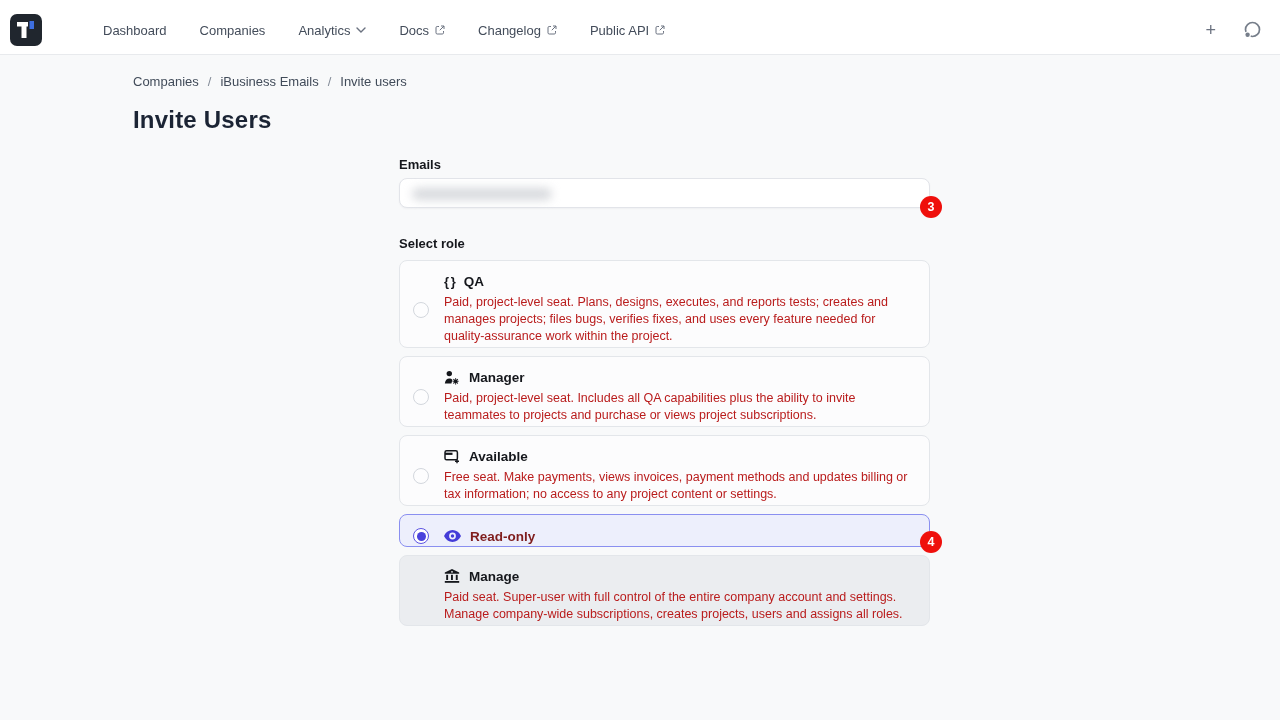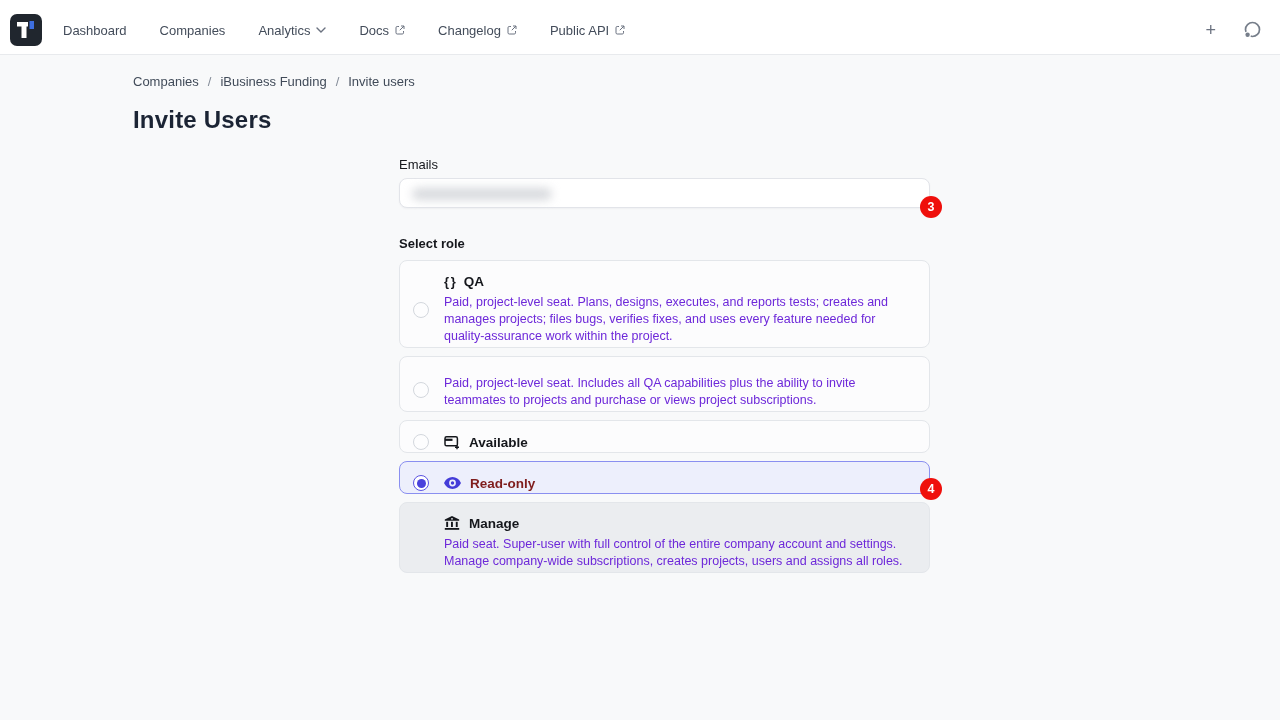--- a/index.html
+++ b/index.html
@@ -2,37 +2,37 @@
 <html><head>
 <meta charset="utf-8">
 <style>
   * { margin:0; padding:0; box-sizing:border-box; }
   html,body { width:1280px; height:720px; }
   body { font-family:"Liberation Sans", sans-serif; background:#f8f9fa; overflow:hidden; }
   .page { width:1280px; height:720px; position:relative; }
 
   
   .topnav { height:55px; background:#ffffff; border-bottom:1px solid #e8eaed;
-            display:flex; align-items:center; padding:6px 18px 0 10px; }
+            display:flex; align-items:center; padding:6px 18px 0 10px;gap:40px; }
   .logo-btn { width:32px; height:32px; cursor:pointer; flex:0 0 auto; }
   .nav-items { display:flex; align-items:center; margin-left:21px; gap:33px; }
   .nav-item { display:flex; align-items:center; gap:6px; font-size:13px; color:#434c5a; cursor:pointer; }
   .nav-right { margin-left:auto; display:flex; align-items:center; gap:26px; }
   .plus-icon { font-size:18px; color:#6b7280; cursor:pointer; line-height:1; }
   .avatar-icon { cursor:pointer; display:flex; }
 
   
   .content { padding:19px 0 0 133px; }
   .breadcrumb { display:flex; align-items:center; gap:9px; font-size:13px; color:#414b59; }
   .breadcrumb .sep { color:#848c98; }
   .crumb { cursor:pointer; }
   h1.page-title { margin-top:17px; font-size:24px; font-weight:700; color:#1b2434; letter-spacing:.2px; }
 
   .form-col { width:531px; margin-left:266px; }
-  .field-label { margin-top:23px; font-size:13px; font-weight:400; color:#15171c; }
+  .field-label { margin-top:23px; font-size:13px; font-weight:700; color:#15171c; }
   .email-input { position:relative; margin-top:6px; height:30px; background:#ffffff;
                  border:1px solid #e2e4e9; border-radius:8px;
                  box-shadow:0 1px 2px rgba(16,24,40,.04); cursor:text; }
   .redacted-blob { position:absolute; left:12px; top:9px; width:140px; height:12px;
                    background:#b7bbc2; border-radius:6px; filter:blur(5px); opacity:.55; }
 
   .select-role-label { margin-top:28px; font-size:13px; font-weight:700; color:#15171c; }
 
   .roles { margin-top:9px; display:flex; flex-direction:column; gap:8px; }
   .role-card { position:relative; display:flex; align-items:center;
@@ -41,21 +41,21 @@
   .radio { width:16px; height:16px; flex:0 0 auto; border-radius:50%;
            border:1px solid #d3d7dd; background:#fdfdfe; margin-right:15px; align-self:center; }
   .radio.checked { border:1px solid #5b52e2; background:#ffffff;
                    display:flex; align-items:center; justify-content:center; }
   .radio.checked::after { content:""; width:9px; height:9px; border-radius:50%; background:#4a42dc; }
   .role-content { flex:1; }
   .role-title-row { display:flex; align-items:center; gap:9px;
                     font-size:13.5px; font-weight:700; color:#15171c; }
   .role-icon { display:flex; align-items:center; }
   .braces-icon::before { content:"{ }"; font-weight:800; font-size:13px; color:#15171c; letter-spacing:-1px; }
-  .role-desc { margin-top:5px; font-size:12.5px; line-height:17px; color:#6d28d9; max-width:470px; }
+  .role-desc { margin-top:5px; font-size:12.5px; line-height:17px; color:#b91c1c; max-width:470px; }
 
   .role-card.selected { background:#edeffc; border-color:#8a8ff0; }
   .role-card.selected .role-title-row { color:#7f1d1d; }
   .role-card.selected .role-desc { color:#4d46d9; }
 
   .role-card.disabled { background:#ebedf0; }
   .role-card.disabled .role-content { margin-left:31px; }
 
   .num-badge { position:absolute; width:22px; height:22px; border-radius:50%;
                background:#ef100c; color:#ffffff; font-size:12.5px; font-weight:700;
@@ -122,21 +122,21 @@
         </svg>
       </span>
     </div>
   </div>
 
   <div class="content">
 
     <div class="breadcrumb">
       <span class="crumb">Companies</span>
       <span class="sep">/</span>
-      <span class="crumb">iBusiness Funding</span>
+      <span class="crumb">iBusiness Emails</span>
       <span class="sep">/</span>
       <span class="crumb">Invite users</span>
     </div>
 
     <h1 class="page-title">Invite Users</h1>
 
     <div class="form-col">
 
       <div class="field-label">Emails</div>
       <div class="email-input">
@@ -155,37 +155,49 @@
               <span class="role-icon braces-icon"></span>
               <span>QA</span>
             </div>
             <div class="role-desc">Paid, project-level seat. Plans, designs, executes, and reports tests; creates and manages projects; files bugs, verifies fixes, and uses every feature needed for quality-assurance work within the project.</div>
           </div>
         </div>
 
         <div class="role-card">
           <span class="radio"></span>
           <div class="role-content">
+            <div class="role-title-row">
+              <span class="role-icon">
+                <svg width="16" height="15" viewBox="0 0 16 15">
+                  <circle cx="5.3" cy="3.6" r="2.7" fill="#15171c"></circle>
+                  <path d="M.8 13.5c.3-3.2 2.2-5.1 4.5-5.1 1.2 0 2.3.5 3.1 1.4l-1 3.7z" fill="#15171c"></path>
+                  <circle cx="11.6" cy="11.3" r="2" fill="#15171c"></circle>
+                  <path d="M11.6 8.2v1.1M11.6 13.3v1.1M8.5 11.3h1.1M14.6 11.3h-1.1M9.4 9.1l.8.8M13.8 13.5l-.8-.8M13.8 9.1l-.8.8M9.4 13.5l.8-.8" stroke="#15171c" stroke-width="1.1"></path>
+                </svg>
+              </span>
+              <span>Manager</span>
+            </div>
             <div class="role-desc">Paid, project-level seat. Includes all QA capabilities plus the ability to invite teammates to projects and purchase or views project subscriptions.</div>
           </div>
         </div>
 
         <div class="role-card">
           <span class="radio"></span>
           <div class="role-content">
             <div class="role-title-row">
               <span class="role-icon">
                 <svg width="16" height="15" viewBox="0 0 16 15">
                   <rect x="1" y="1.8" width="12.4" height="9" rx="1.6" stroke="#15171c" stroke-width="1.5" fill="none"></rect>
                   <path d="M1 4.8h7.5" stroke="#15171c" stroke-width="2.2"></path>
                   <path d="M13 10.2v4M11 12.2h4" stroke="#15171c" stroke-width="1.4"></path>
                 </svg>
               </span>
               <span>Available</span>
             </div>
+            <div class="role-desc">Free seat. Make payments, views invoices, payment methods and updates billing or tax information; no access to any project content or settings.</div>
           </div>
         </div>
 
         <div class="role-card selected">
           <span class="radio checked"></span>
           <div class="role-content">
             <div class="role-title-row">
               <span class="role-icon">
                 <svg width="17" height="12" viewBox="0 0 17 12">
                   <path d="M8.5 0C4.9 0 1.9 2.2.4 5.2a1.5 1.5 0 000 1.6C1.9 9.8 4.9 12 8.5 12s6.6-2.2 8.1-5.2a1.5 1.5 0 000-1.6C15.1 2.2 12.1 0 8.5 0z" fill="#443cd8"></path>

